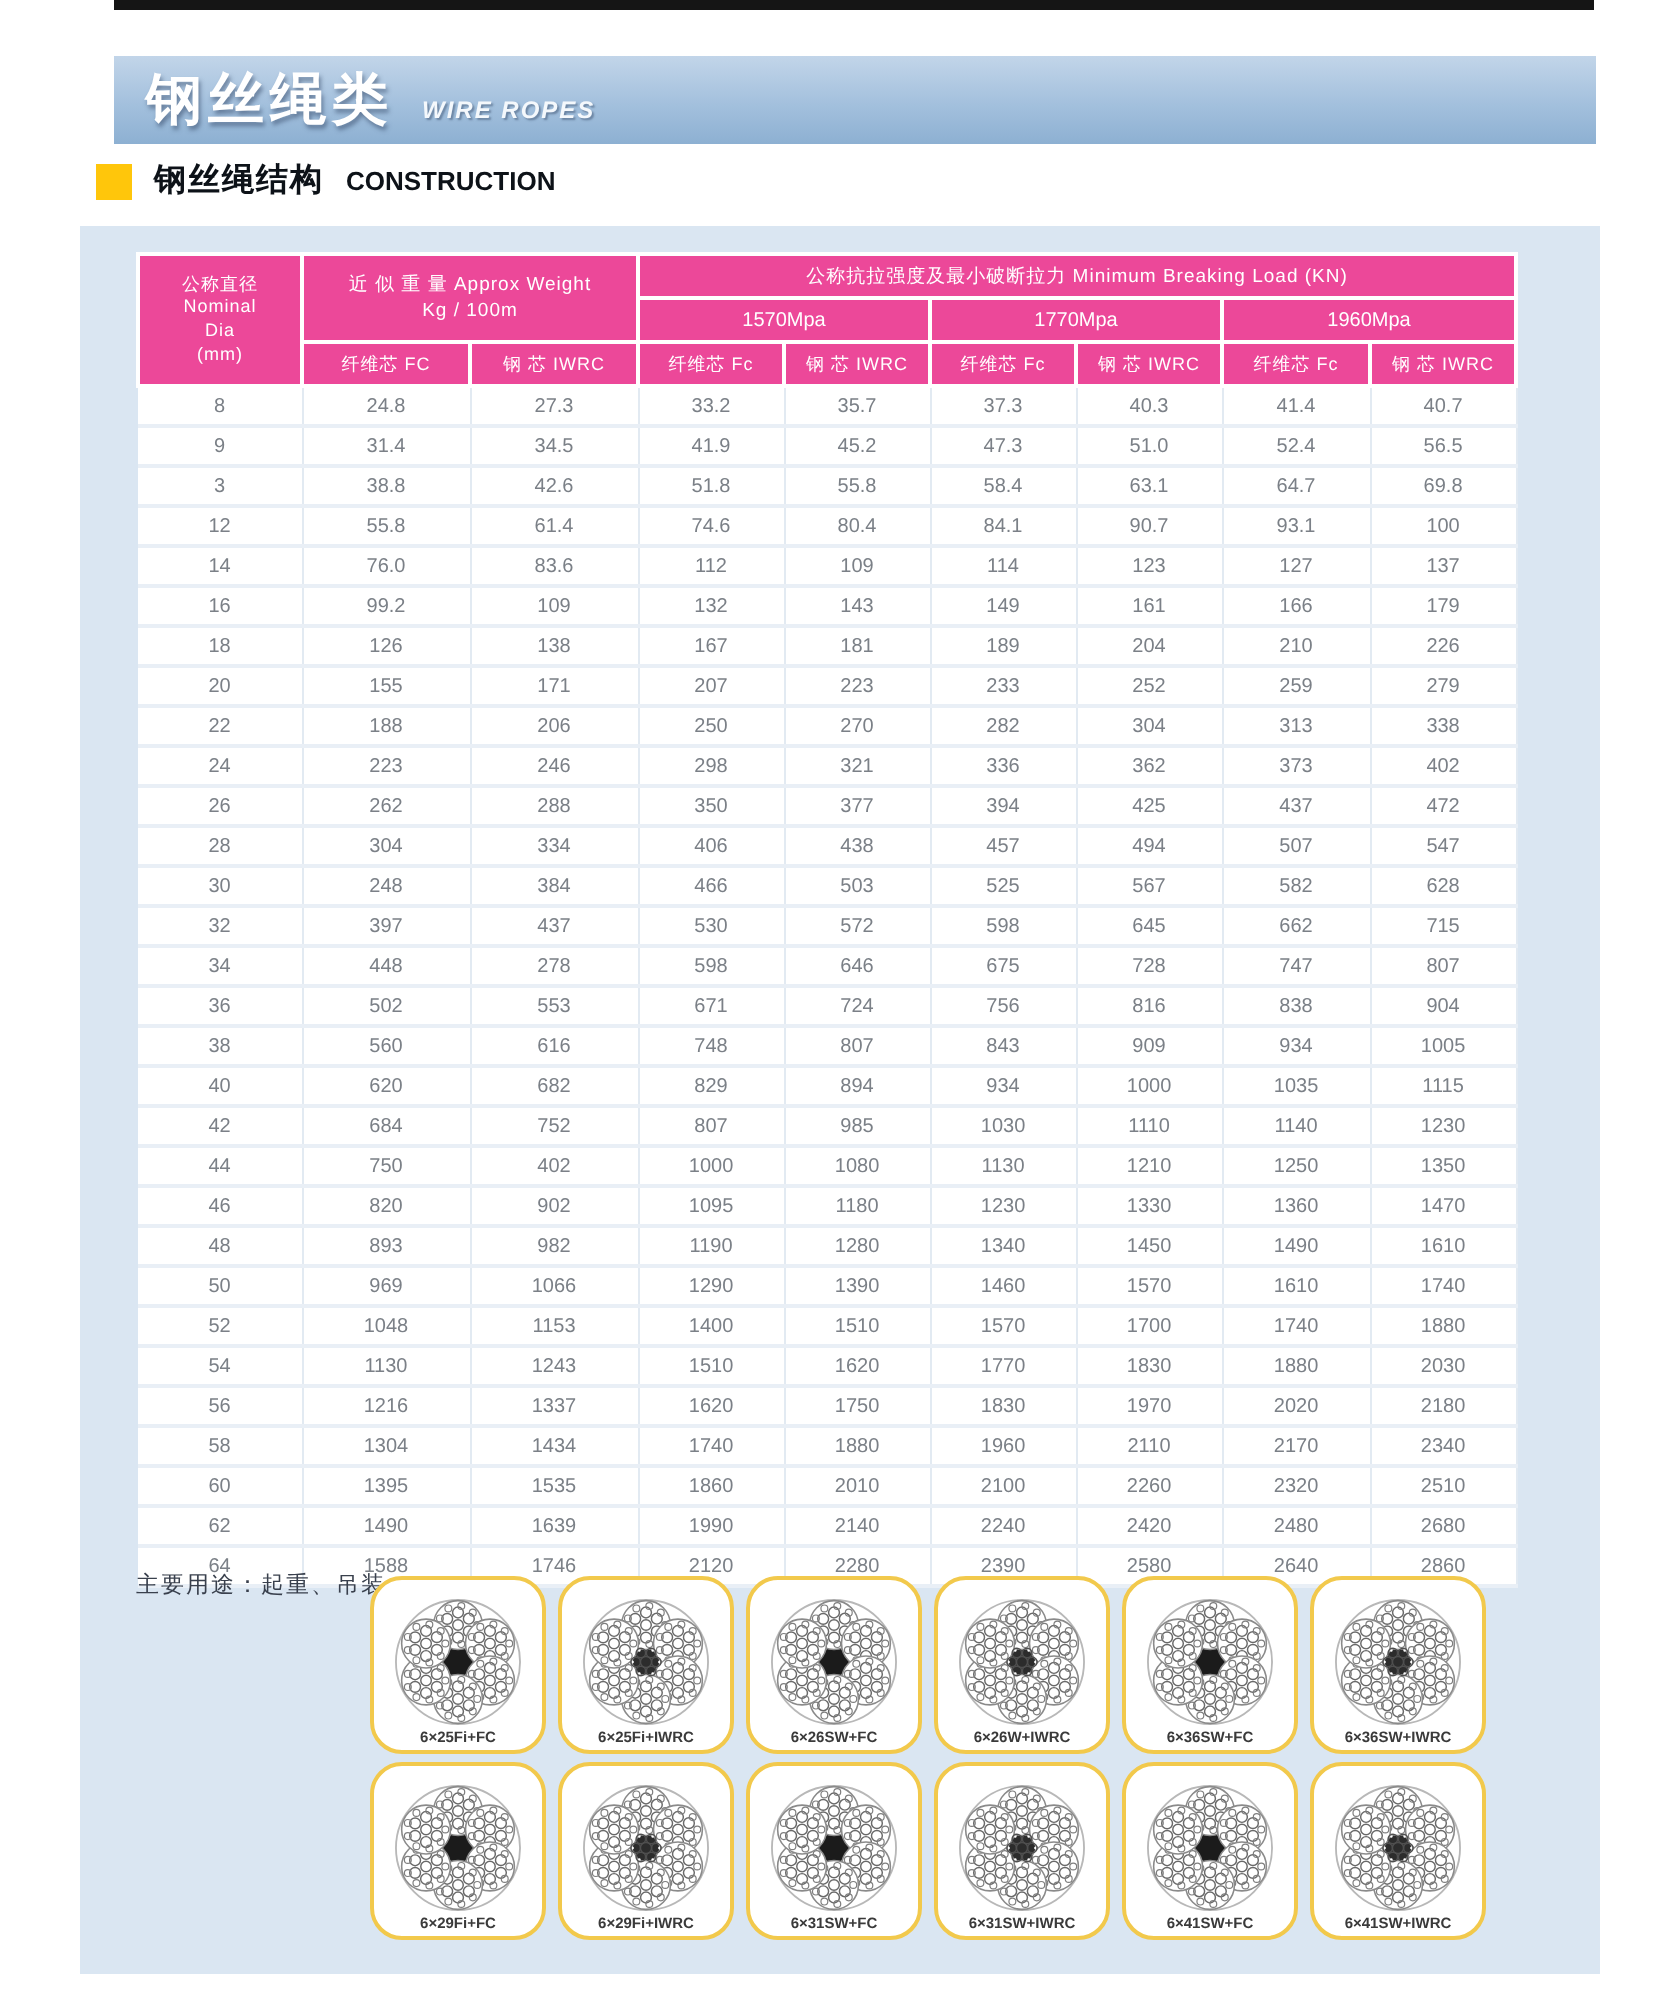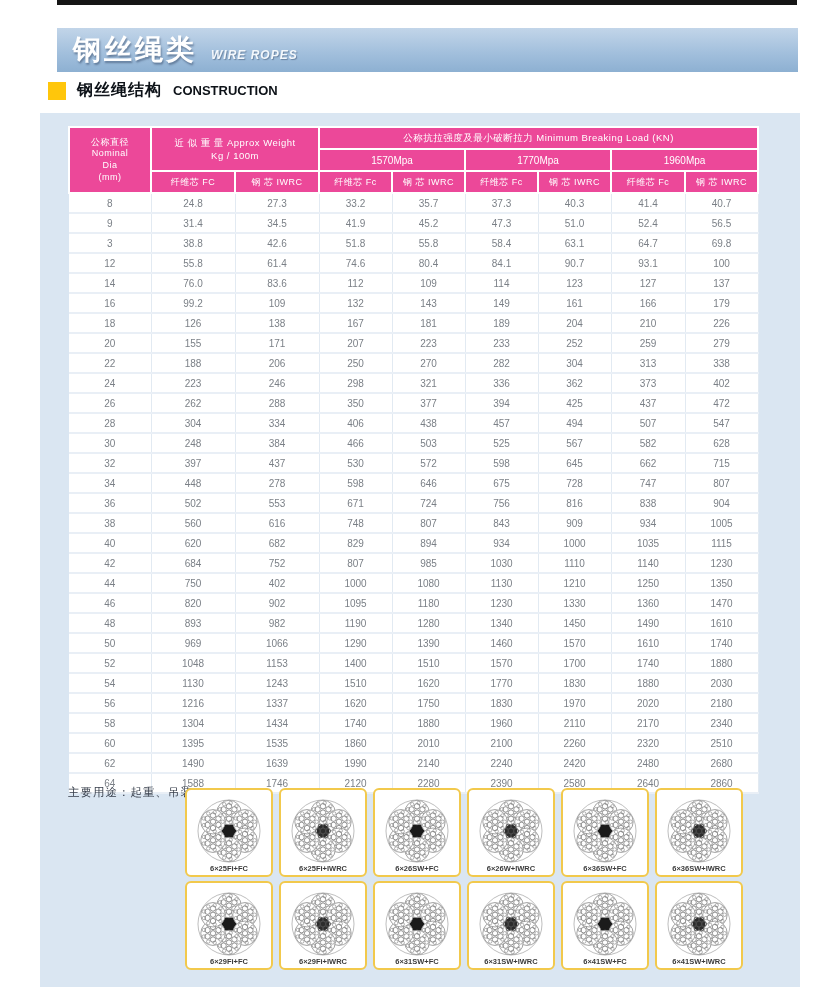--- a/index.html
+++ b/index.html
@@ -43,21 +43,21 @@
   }
 
   .usage { position:absolute; left:28px; top:672px; font-size:11.5px; color:#39404d; letter-spacing:1px; }
 
   .card-grid {
     position:absolute; left:145px; top:675px; width:562px;
     display:flex; flex-wrap:wrap; gap:4px 6px;
   }
   .card {
     width:88px; height:89px; box-sizing:border-box; background:#ffffff;
-    border:2px solid #f2c94c; border-radius:6px;
+    border:2px solid #f2c94c; border-radius:16px;
     display:flex; flex-direction:column; align-items:center; justify-content:flex-end;
     padding-bottom:2px;
   }
   .card svg { width:66px; height:66px; display:block; }
   .card-label { font-size:7.5px; font-weight:bold; color:#3a3a3a; white-space:nowrap; }
 </style>
 </head>
 <body>
 
 <div class="page">

